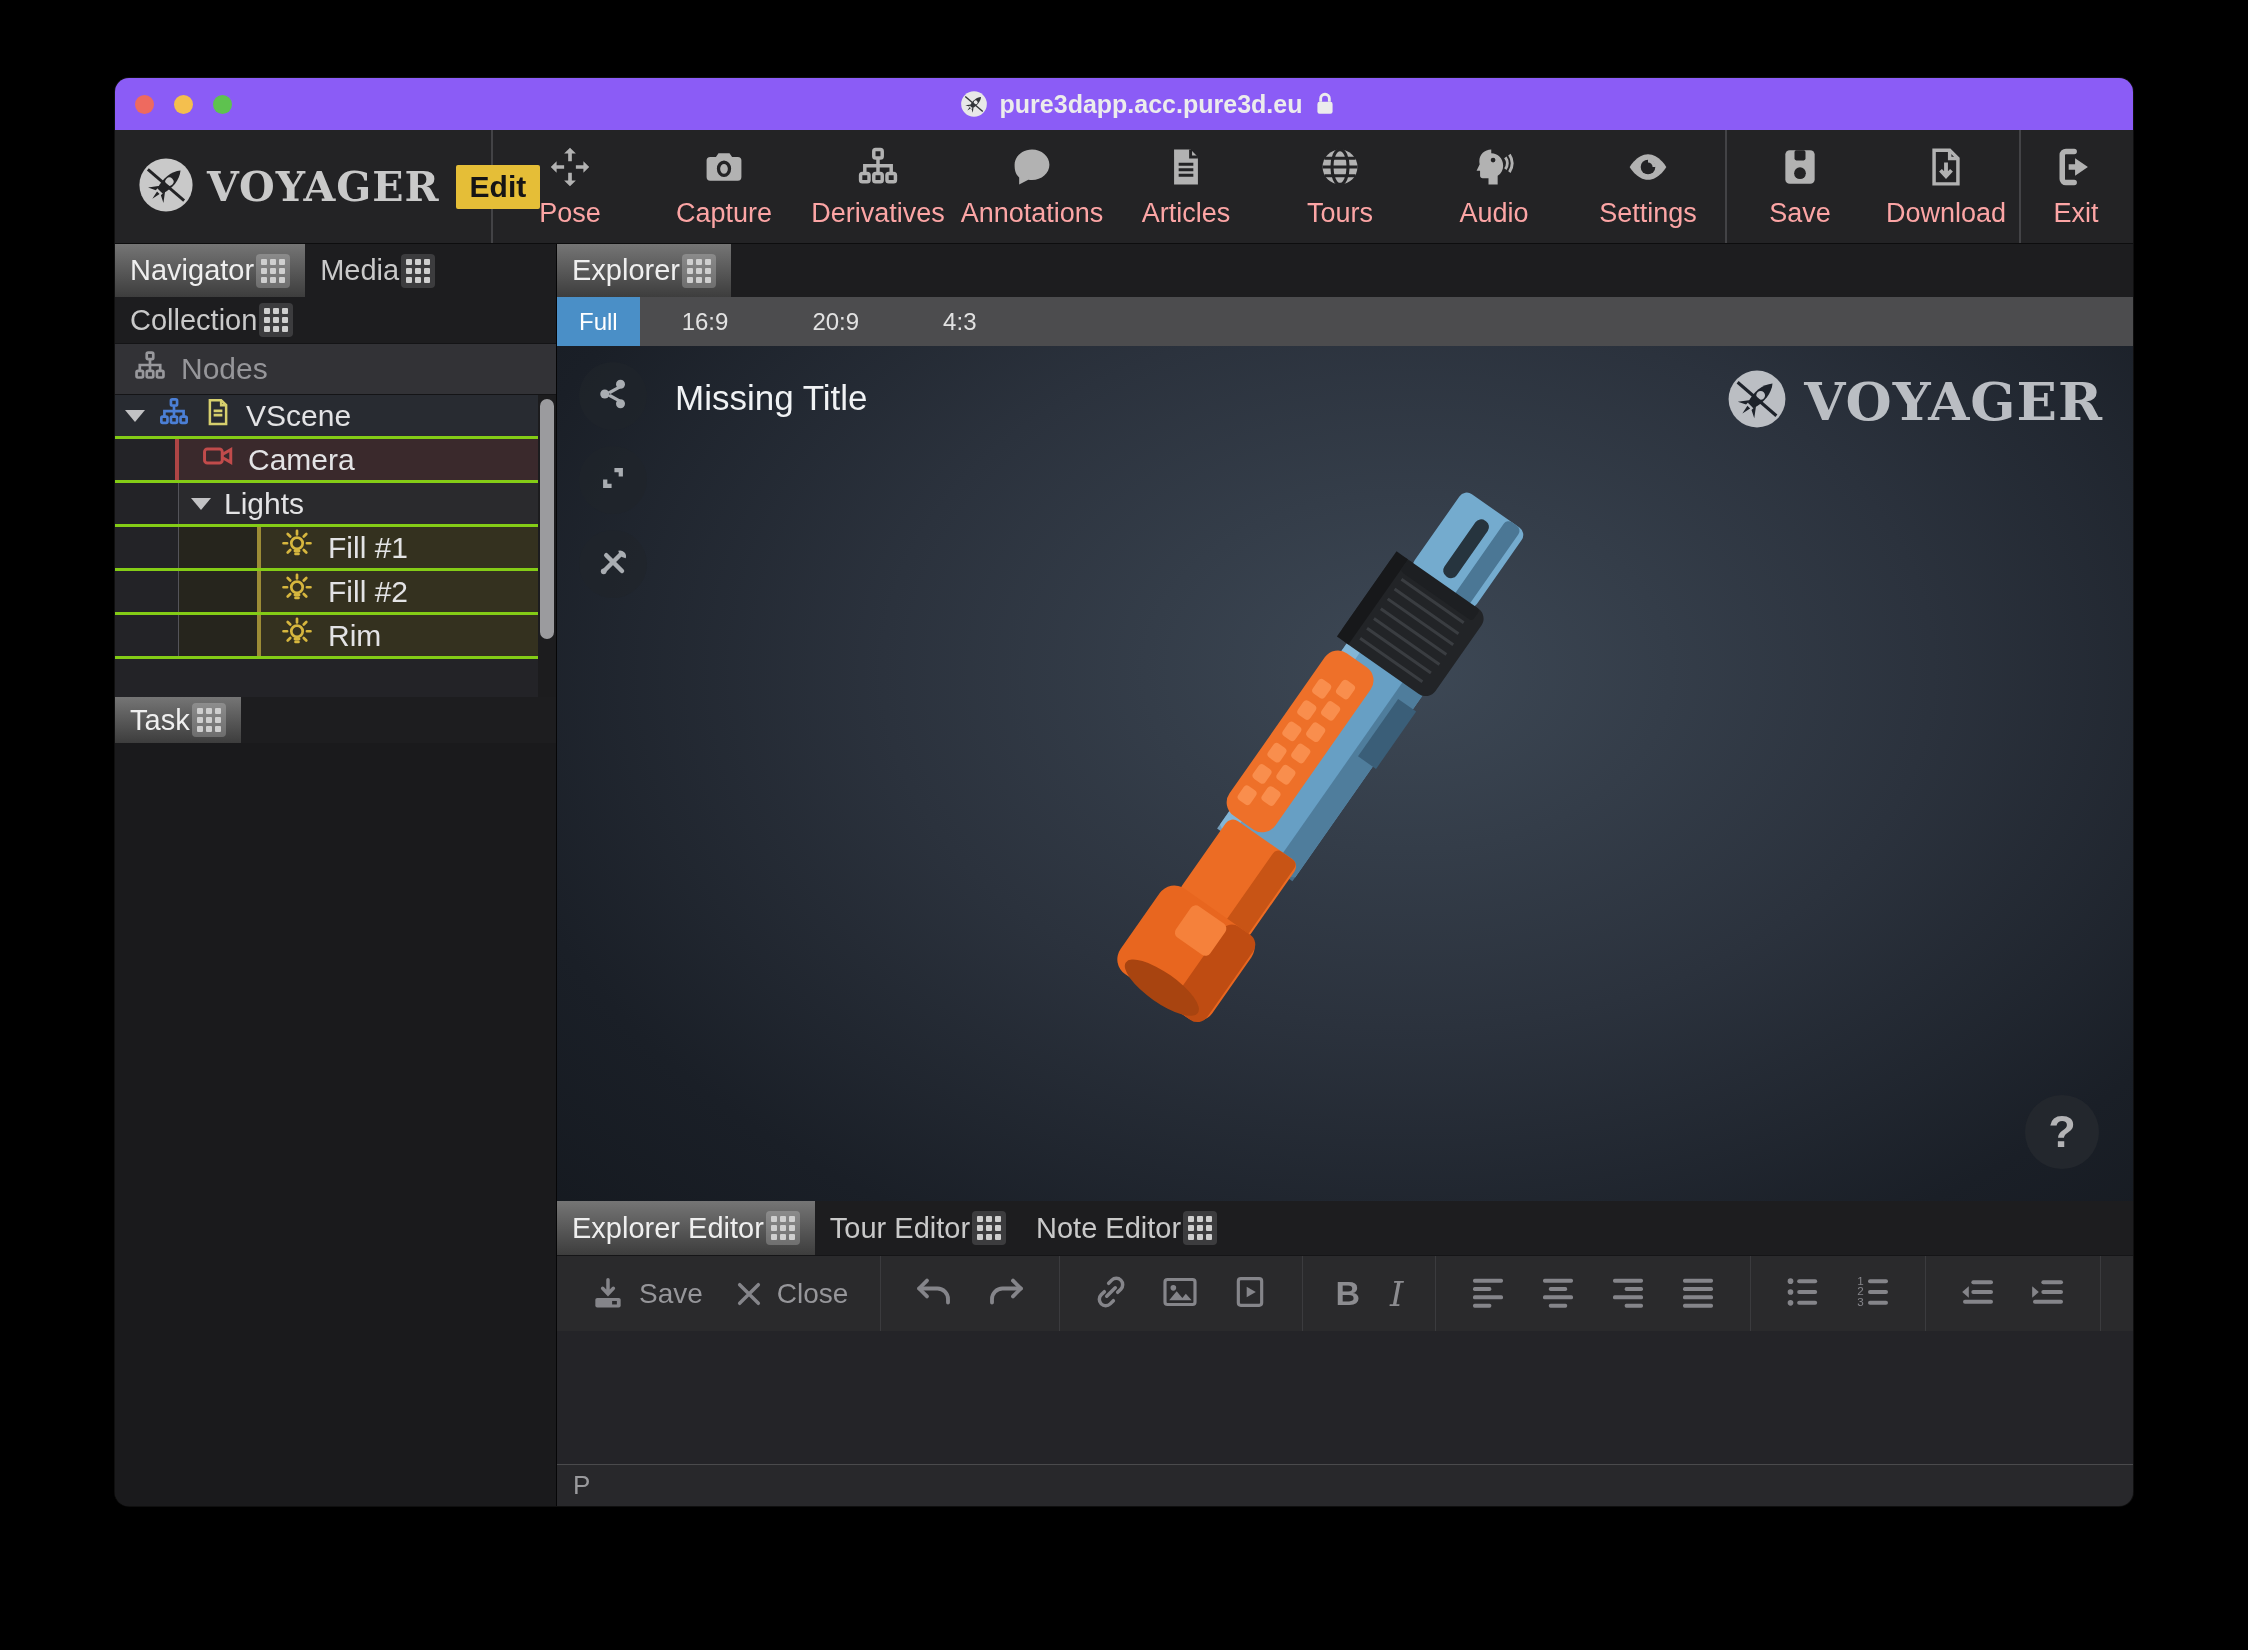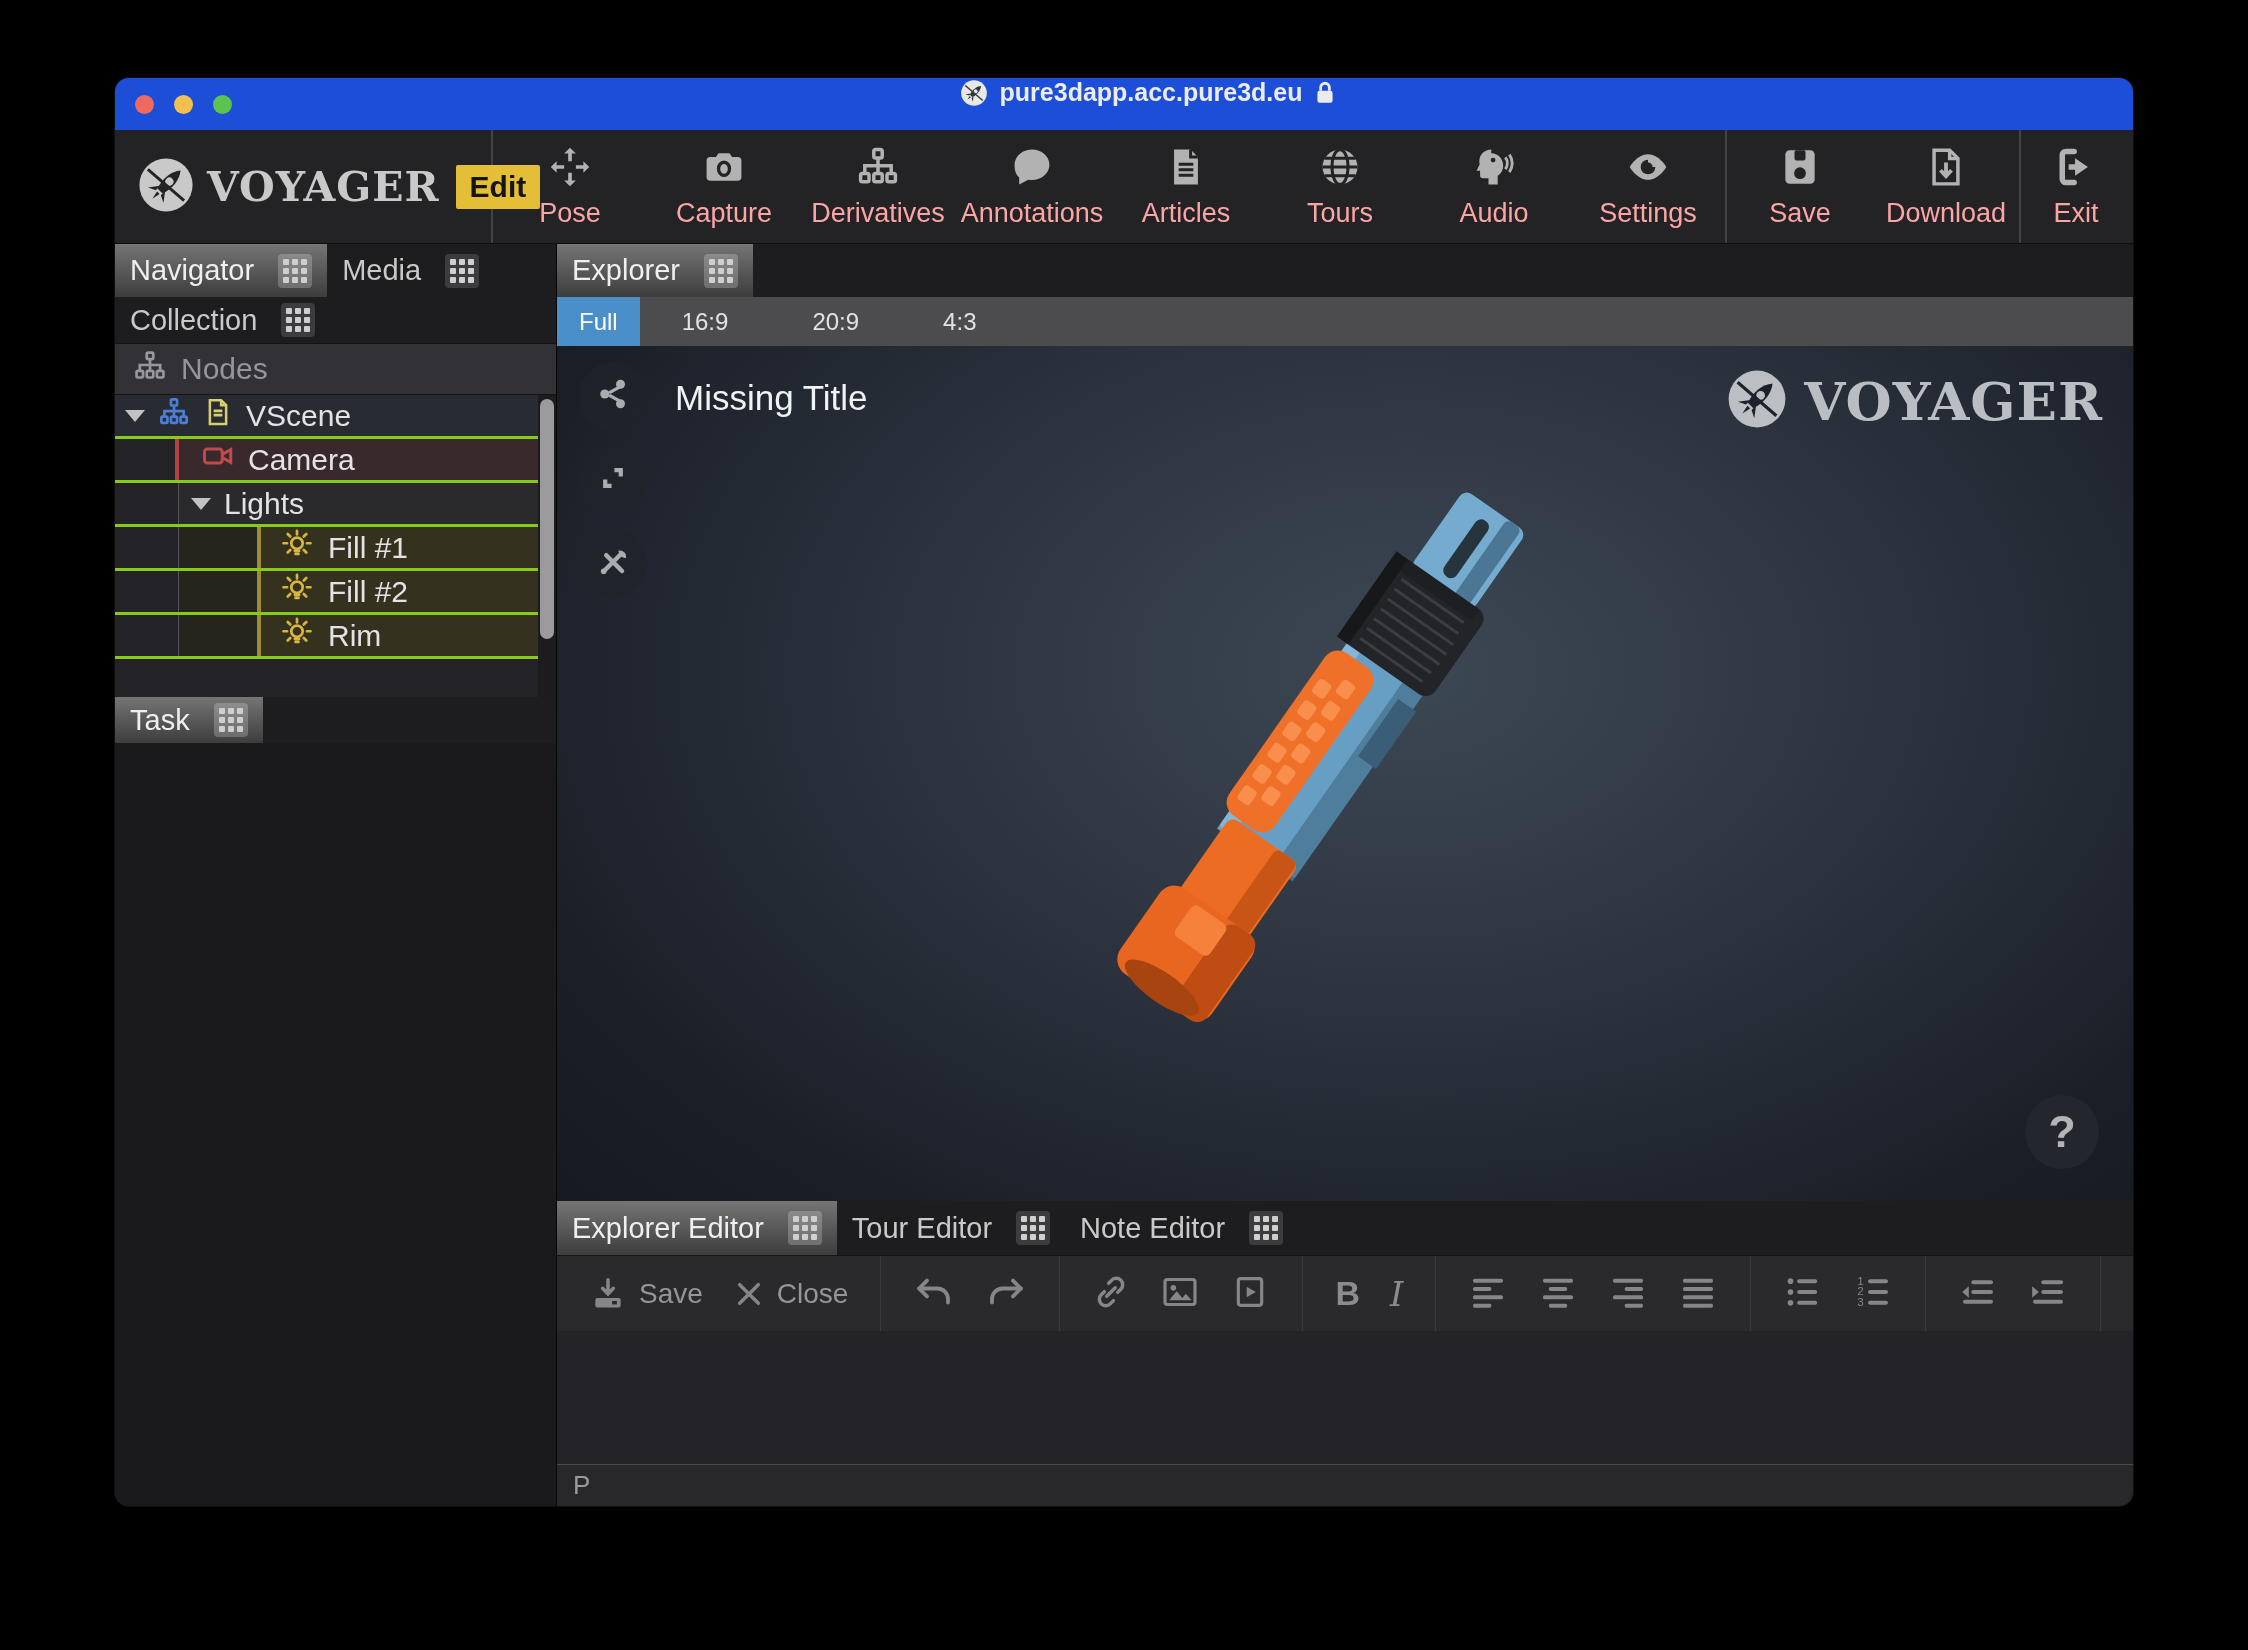--- a/index.html
+++ b/index.html
@@ -6,22 +6,22 @@
   html,body { width:2248px; height:1650px; background:#000; overflow:hidden;
               font-family:"Liberation Sans","DejaVu Sans",sans-serif; }
 
   
   .window { position:absolute; left:115px; top:78px; width:2018px; height:1428px;
             background:#1d1d1f; border-radius:14px; overflow:hidden;
             box-shadow:0 0 0 1px rgba(255,255,255,.06), 0 40px 90px rgba(0,0,0,.85);
             display:flex; flex-direction:column; }
 
   
-  .titlebar { height:52px; background:#1d4ed8; position:relative; flex:none;
-              display:flex; align-items:flex-start; justify-content:center;padding-left:48px; }
+  .titlebar { height:52px; background:#8b5cf6; position:relative; flex:none;
+              display:flex; align-items:center; justify-content:center;padding-left:48px; }
   .traffic { position:absolute; left:20px; top:0; height:100%; display:flex; align-items:center; gap:20px; }
   .dot { width:19px; height:19px; border-radius:50%; }
   .dot.r { background:#ee6a5f; } .dot.y { background:#f4bf4e; } .dot.g { background:#5ec24f; }
   .urlbox { display:flex; align-items:center; gap:12px; color:#ececec; font-size:25px; font-weight:700; }
   .urlbox svg { display:block; }
 
   
   .appbar { height:114px; background:#232325; border-bottom:1px solid #0d0d0e; flex:none;
             display:flex; align-items:stretch; }
   .logoblock { width:378px; flex:none; display:flex; align-items:center; padding-left:22px;
@@ -37,21 +37,21 @@
   .vdiv { width:2px; background:#434346; flex:none; }
 
   
   .content { flex:1; display:flex; min-height:0; }
 
   
   .sidebar { width:442px; flex:none; background:#1d1d1f; border-right:1px solid #060607;
              display:flex; flex-direction:column; }
   .tabrow { height:53px; flex:none; display:flex; align-items:stretch; background:#1d1d1f; }
   .tabrow2 { height:46px; }
-  .tab { display:inline-flex; align-items:center; gap:24px; padding:0 15px;
+  .tab { display:inline-flex; align-items:center; gap:2px; padding:0 15px;
          font-size:29px; color:#c9c9c9; white-space:nowrap; }
   .tab.active { background:linear-gradient(180deg,#757575 0%,#565656 55%,#3d3d3d 100%); color:#efefef; }
   .handle { display:inline-grid; grid-template-columns:repeat(3,6px); gap:3px;
             padding:5px; border-radius:4px; background:rgba(255,255,255,.14); }
   .handle i { width:6px; height:6px; background:#cfcfcf; border-radius:1px; }
   .tab.active .handle { background:rgba(255,255,255,.22); }
 
   .nodeshdr { height:52px; flex:none; background:#323236; border-top:1px solid #141416;
               border-bottom:1px solid #141416; display:flex; align-items:center; gap:14px;
               padding-left:18px; color:#96969a; font-size:30px; }

